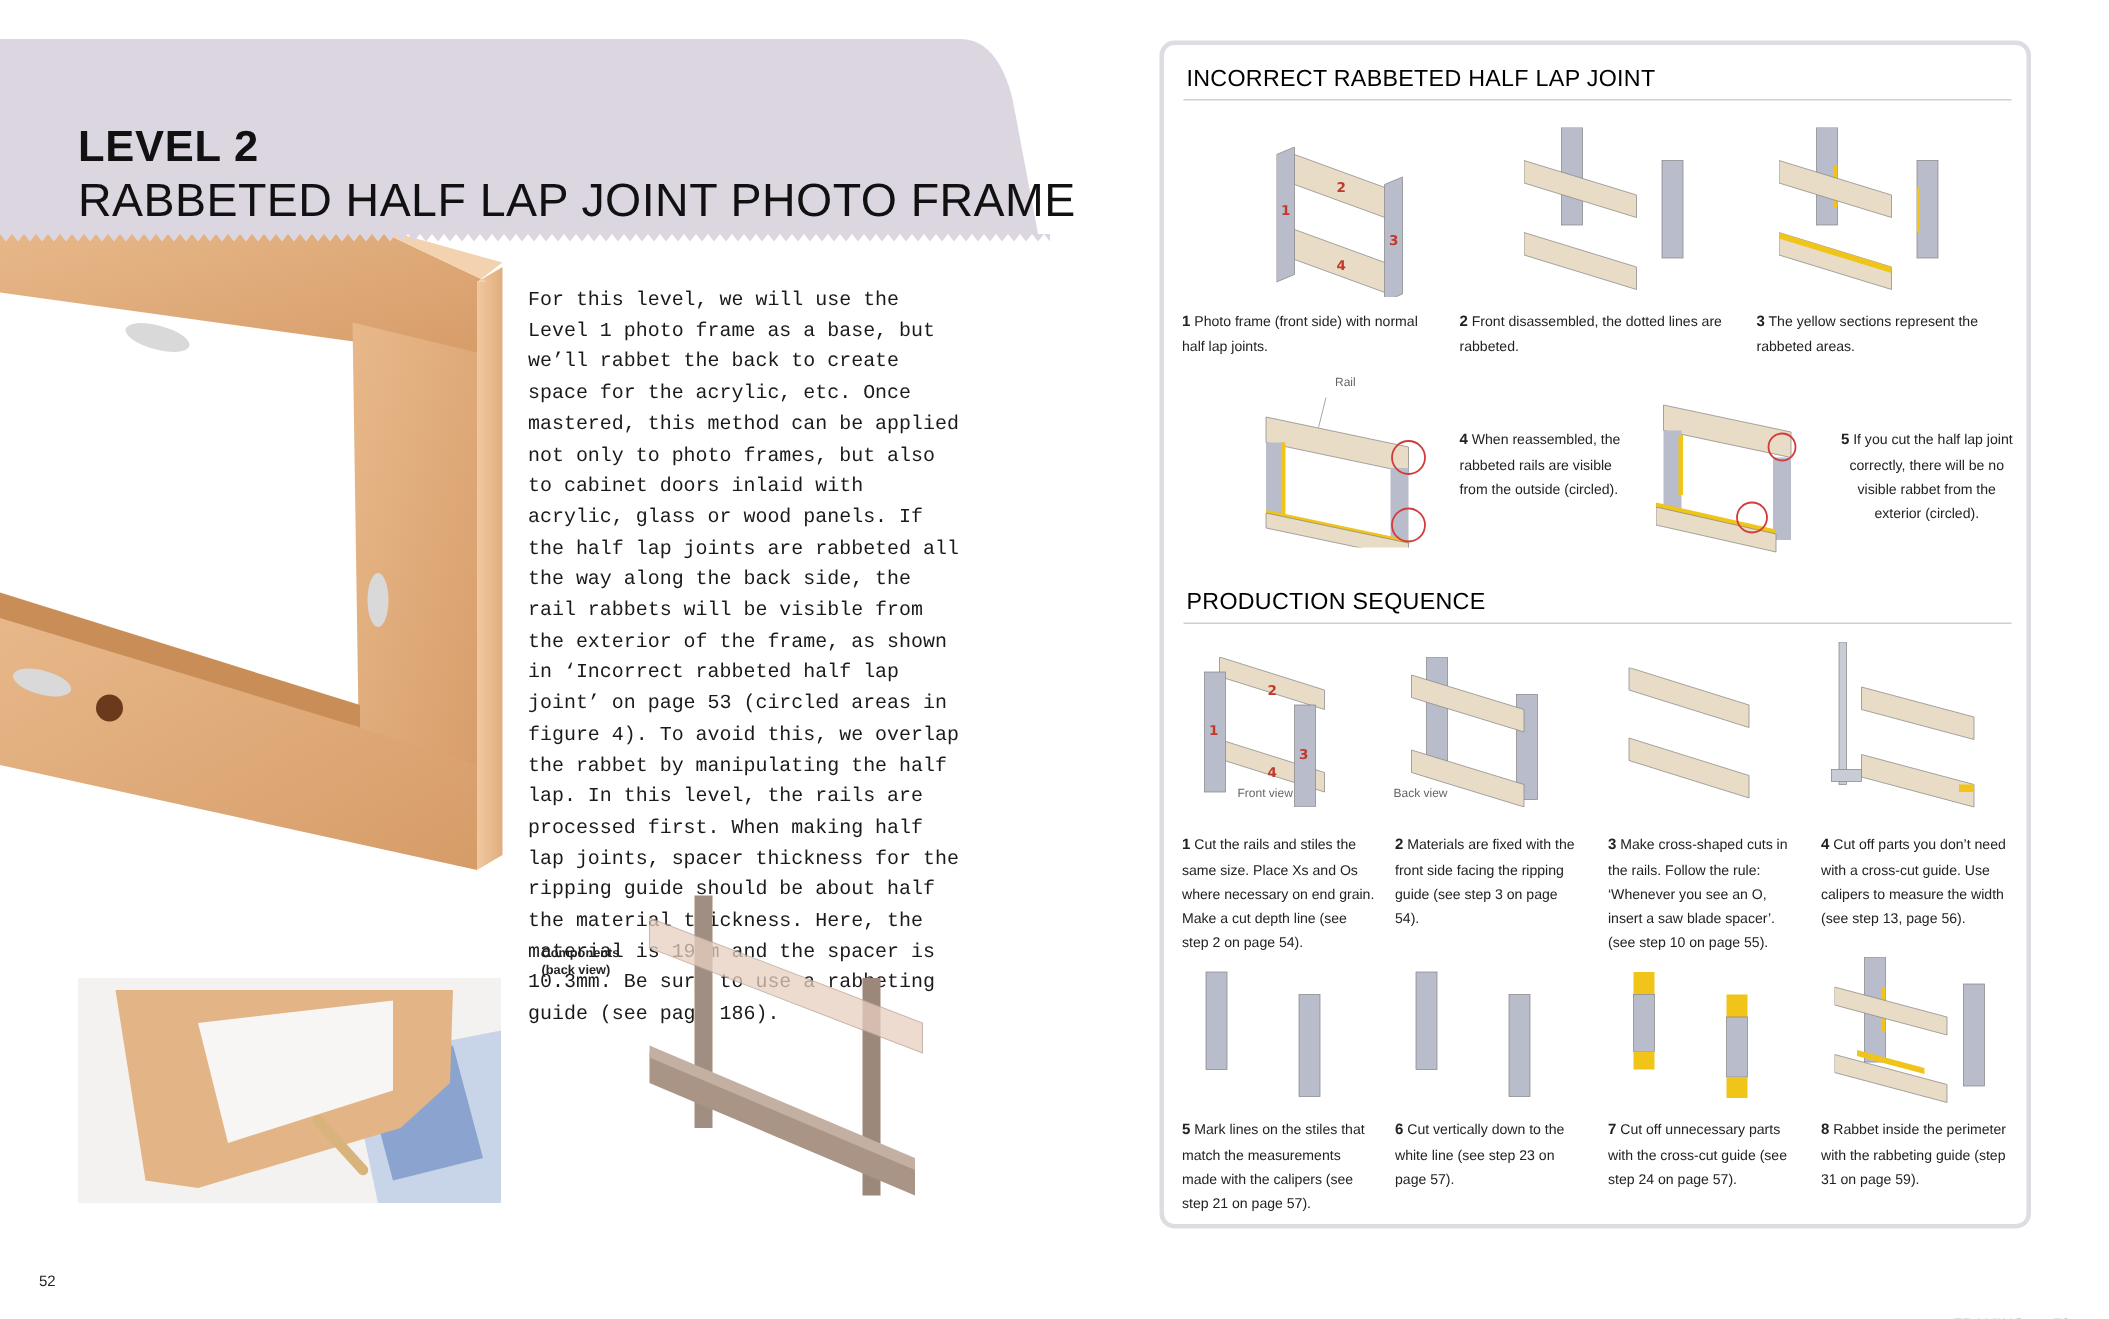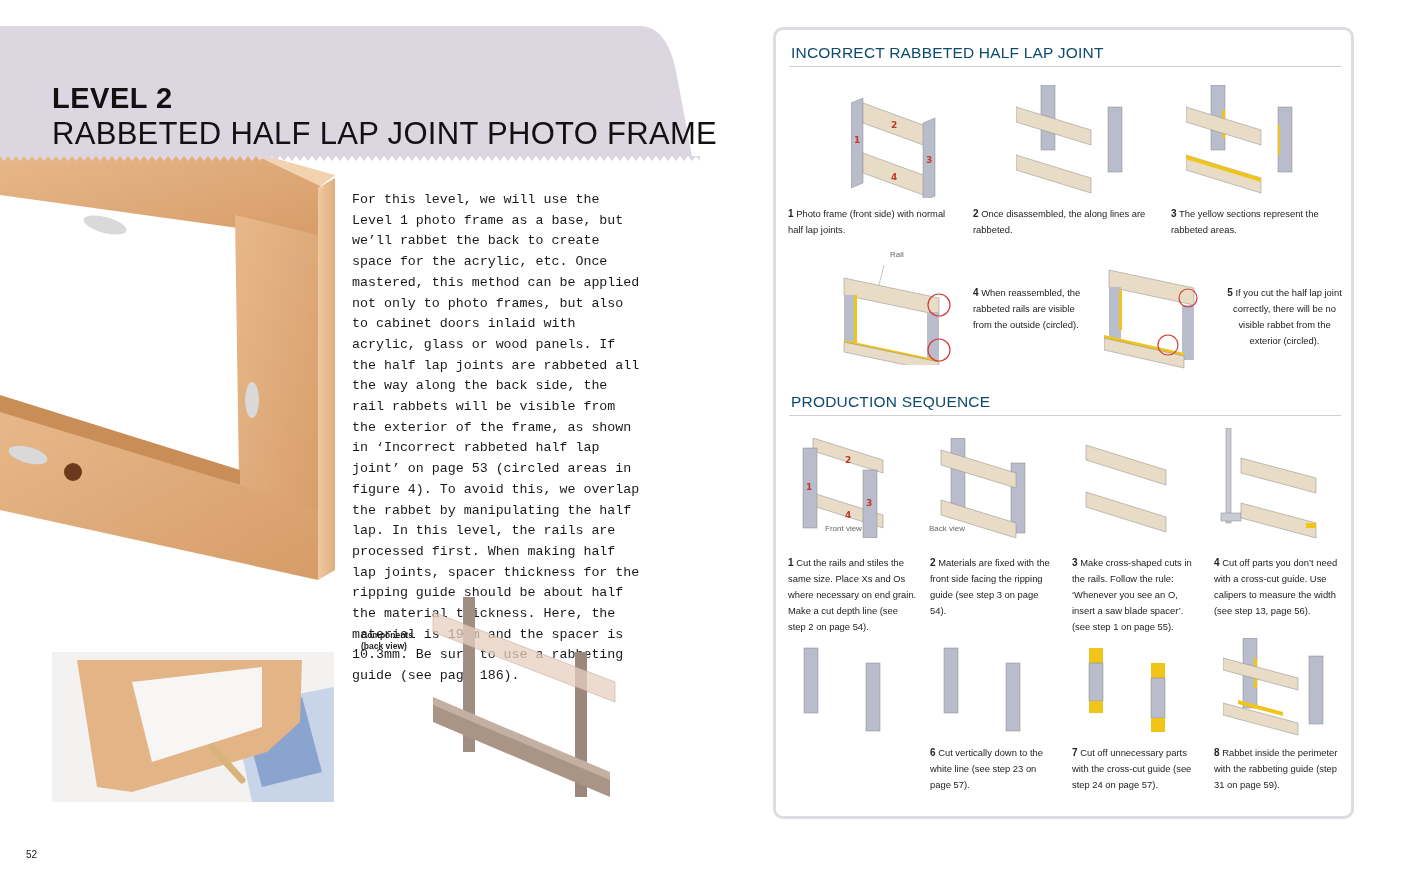--- a/index.html
+++ b/index.html
@@ -21,21 +21,21 @@
 
   .small-photo { position: absolute; left: 52px; top: 652px; width: 282px; height: 150px; overflow: hidden; background: #f4f3f1; }
 
   .components-label { position: absolute; left: 361px; top: 630px; font-family: "Liberation Sans", sans-serif; font-size: 8.5px; font-weight: bold; line-height: 11px; white-space: pre-line; color: #222; }
   .components-diagram { position: absolute; left: 425px; top: 592px; width: 200px; height: 230px; }
 
   .page-num-left { position: absolute; left: 26px; top: 849px; font-family: "Liberation Sans", sans-serif; font-size: 10px; font-weight: normal; color: #222; }
 
   
   .panel { position: absolute; left: 773px; top: 27px; width: 581px; height: 792px; border: 3px solid #dcdce2; border-radius: 10px; background: #fff; }
-  .section-title { position: absolute; left: 15px; font-family: "Liberation Sans", sans-serif; font-size: 15.5px; color: #0c4a6e; letter-spacing: 0.2px; }
+  .section-title { position: absolute; left: 15px; font-family: "Liberation Sans", sans-serif; font-size: 15.5px; color: #000000; letter-spacing: 0.2px; }
   .section-rule { position: absolute; left: 13px; width: 552px; height: 1px; background: #cfcfd4; }
   .caption { position: absolute; font-family: "Liberation Sans", sans-serif; font-size: 9.4px; line-height: 16px; color: #222; }
   .caption .num { font-weight: bold; font-size: 10px; }
   .diag { position: absolute; }
   .tiny-label { position: absolute; font-family: "Liberation Sans", sans-serif; font-size: 8px; color: #666; text-align: center; }
 
   .footer-right { position: absolute; right: 26px; top: 849px; font-family: "Liberation Sans", sans-serif; font-size: 10px; color: #222; margin-top: 29px; }
   .footer-right .sec { margin-right: 16px; letter-spacing: 0.3px; }
   .footer-right .pg { font-weight: bold; }
 </style>
@@ -138,21 +138,21 @@
 
   <div class="diag" style="left:240px; top:55px;">
     <svg width="125" height="110" viewBox="0 0 125 110">
       <rect x="25" y="0" width="14" height="65" fill="#b9bccb" stroke="#888" stroke-width="0.5"></rect>
       <polygon points="0,22 75,45 75,60 0,37" fill="#e8dcc6" stroke="#888" stroke-width="0.5"></polygon>
       <polygon points="0,70 75,93 75,108 0,85" fill="#e8dcc6" stroke="#888" stroke-width="0.5"></polygon>
       <rect x="92" y="22" width="14" height="65" fill="#b9bccb" stroke="#888" stroke-width="0.5"></rect>
     </svg>
   </div>
   <div class="caption" style="left:197px; top:176px; width:175px;">
-    <span class="num">2</span> <span>Once disassembled, the along lines are rabbeted.</span>
+    <span class="num">2</span> <span>Front disassembled, the dotted lines are rabbeted.</span>
   </div>
 
   <div class="diag" style="left:410px; top:55px;">
     <svg width="125" height="110" viewBox="0 0 125 110">
       <rect x="25" y="0" width="14" height="65" fill="#b9bccb" stroke="#888" stroke-width="0.5"></rect>
       <rect x="36" y="25" width="3" height="28" fill="#f0c419"></rect>
       <polygon points="0,22 75,45 75,60 0,37" fill="#e8dcc6" stroke="#888" stroke-width="0.5"></polygon>
       <polygon points="0,70 75,93 75,108 0,85" fill="#e8dcc6" stroke="#888" stroke-width="0.5"></polygon>
       <polygon points="0,70 75,93 75,97 0,74" fill="#f0c419"></polygon>
       <rect x="92" y="22" width="14" height="65" fill="#b9bccb" stroke="#888" stroke-width="0.5"></rect>
@@ -241,21 +241,21 @@
     </svg>
   </div>
 
   <div class="caption" style="left:12px; top:525px; width:130px;">
     <span class="num">1</span> <span>Cut the rails and stiles the same size. Place Xs and Os where necessary on end grain. Make a cut depth line (see step 2 on page 54).</span>
   </div>
   <div class="caption" style="left:154px; top:525px; width:125px;">
     <span class="num">2</span> <span>Materials are fixed with the front side facing the ripping guide (see step 3 on page 54).</span>
   </div>
   <div class="caption" style="left:296px; top:525px; width:128px;">
-    <span class="num">3</span> <span>Make cross-shaped cuts in the rails. Follow the rule: ‘Whenever you see an O, insert a saw blade spacer’. (see step 1 on page 55).</span>
+    <span class="num">3</span> <span>Make cross-shaped cuts in the rails. Follow the rule: ‘Whenever you see an O, insert a saw blade spacer’. (see step 10 on page 55).</span>
   </div>
   <div class="caption" style="left:438px; top:525px; width:130px;">
     <span class="num">4</span> <span>Cut off parts you don’t need with a cross-cut guide. Use calipers to measure the width (see step 13, page 56).</span>
   </div>
 
   <div class="diag" style="left:25px; top:615px;">
     <svg width="100" height="100" viewBox="0 0 100 100">
       <rect x="3" y="3" width="14" height="65" fill="#b9bccb" stroke="#888" stroke-width="0.5"></rect>
       <rect x="65" y="18" width="14" height="68" fill="#b9bccb" stroke="#888" stroke-width="0.5"></rect>
     </svg>
@@ -280,20 +280,23 @@
     <svg width="110" height="100" viewBox="0 0 110 100">
       <rect x="20" y="0" width="14" height="70" fill="#b9bccb" stroke="#888" stroke-width="0.5"></rect>
       <rect x="31" y="20" width="3" height="30" fill="#f0c419"></rect>
       <polygon points="0,20 75,40 75,52 0,32" fill="#e8dcc6" stroke="#888" stroke-width="0.5"></polygon>
       <polygon points="0,65 75,85 75,97 0,77" fill="#e8dcc6" stroke="#888" stroke-width="0.5"></polygon>
       <polygon points="15,62 60,74 60,78 15,66" fill="#f0c419"></polygon>
       <rect x="86" y="18" width="14" height="68" fill="#b9bccb" stroke="#888" stroke-width="0.5"></rect>
     </svg>
   </div>
 
+  <div class="caption" style="left:12px; top:715px; width:130px;">
+    <span class="num">5</span> <span>Mark lines on the stiles that match the measurements made with the calipers (see step 21 on page 57).</span>
+  </div>
   <div class="caption" style="left:154px; top:715px; width:125px;">
     <span class="num">6</span> <span>Cut vertically down to the white line (see step 23 on page 57).</span>
   </div>
   <div class="caption" style="left:296px; top:715px; width:128px;">
     <span class="num">7</span> <span>Cut off unnecessary parts with the cross-cut guide (see step 24 on page 57).</span>
   </div>
   <div class="caption" style="left:438px; top:715px; width:130px;">
     <span class="num">8</span> <span>Rabbet inside the perimeter with the rabbeting guide (step 31 on page 59).</span>
   </div>
 </div>

